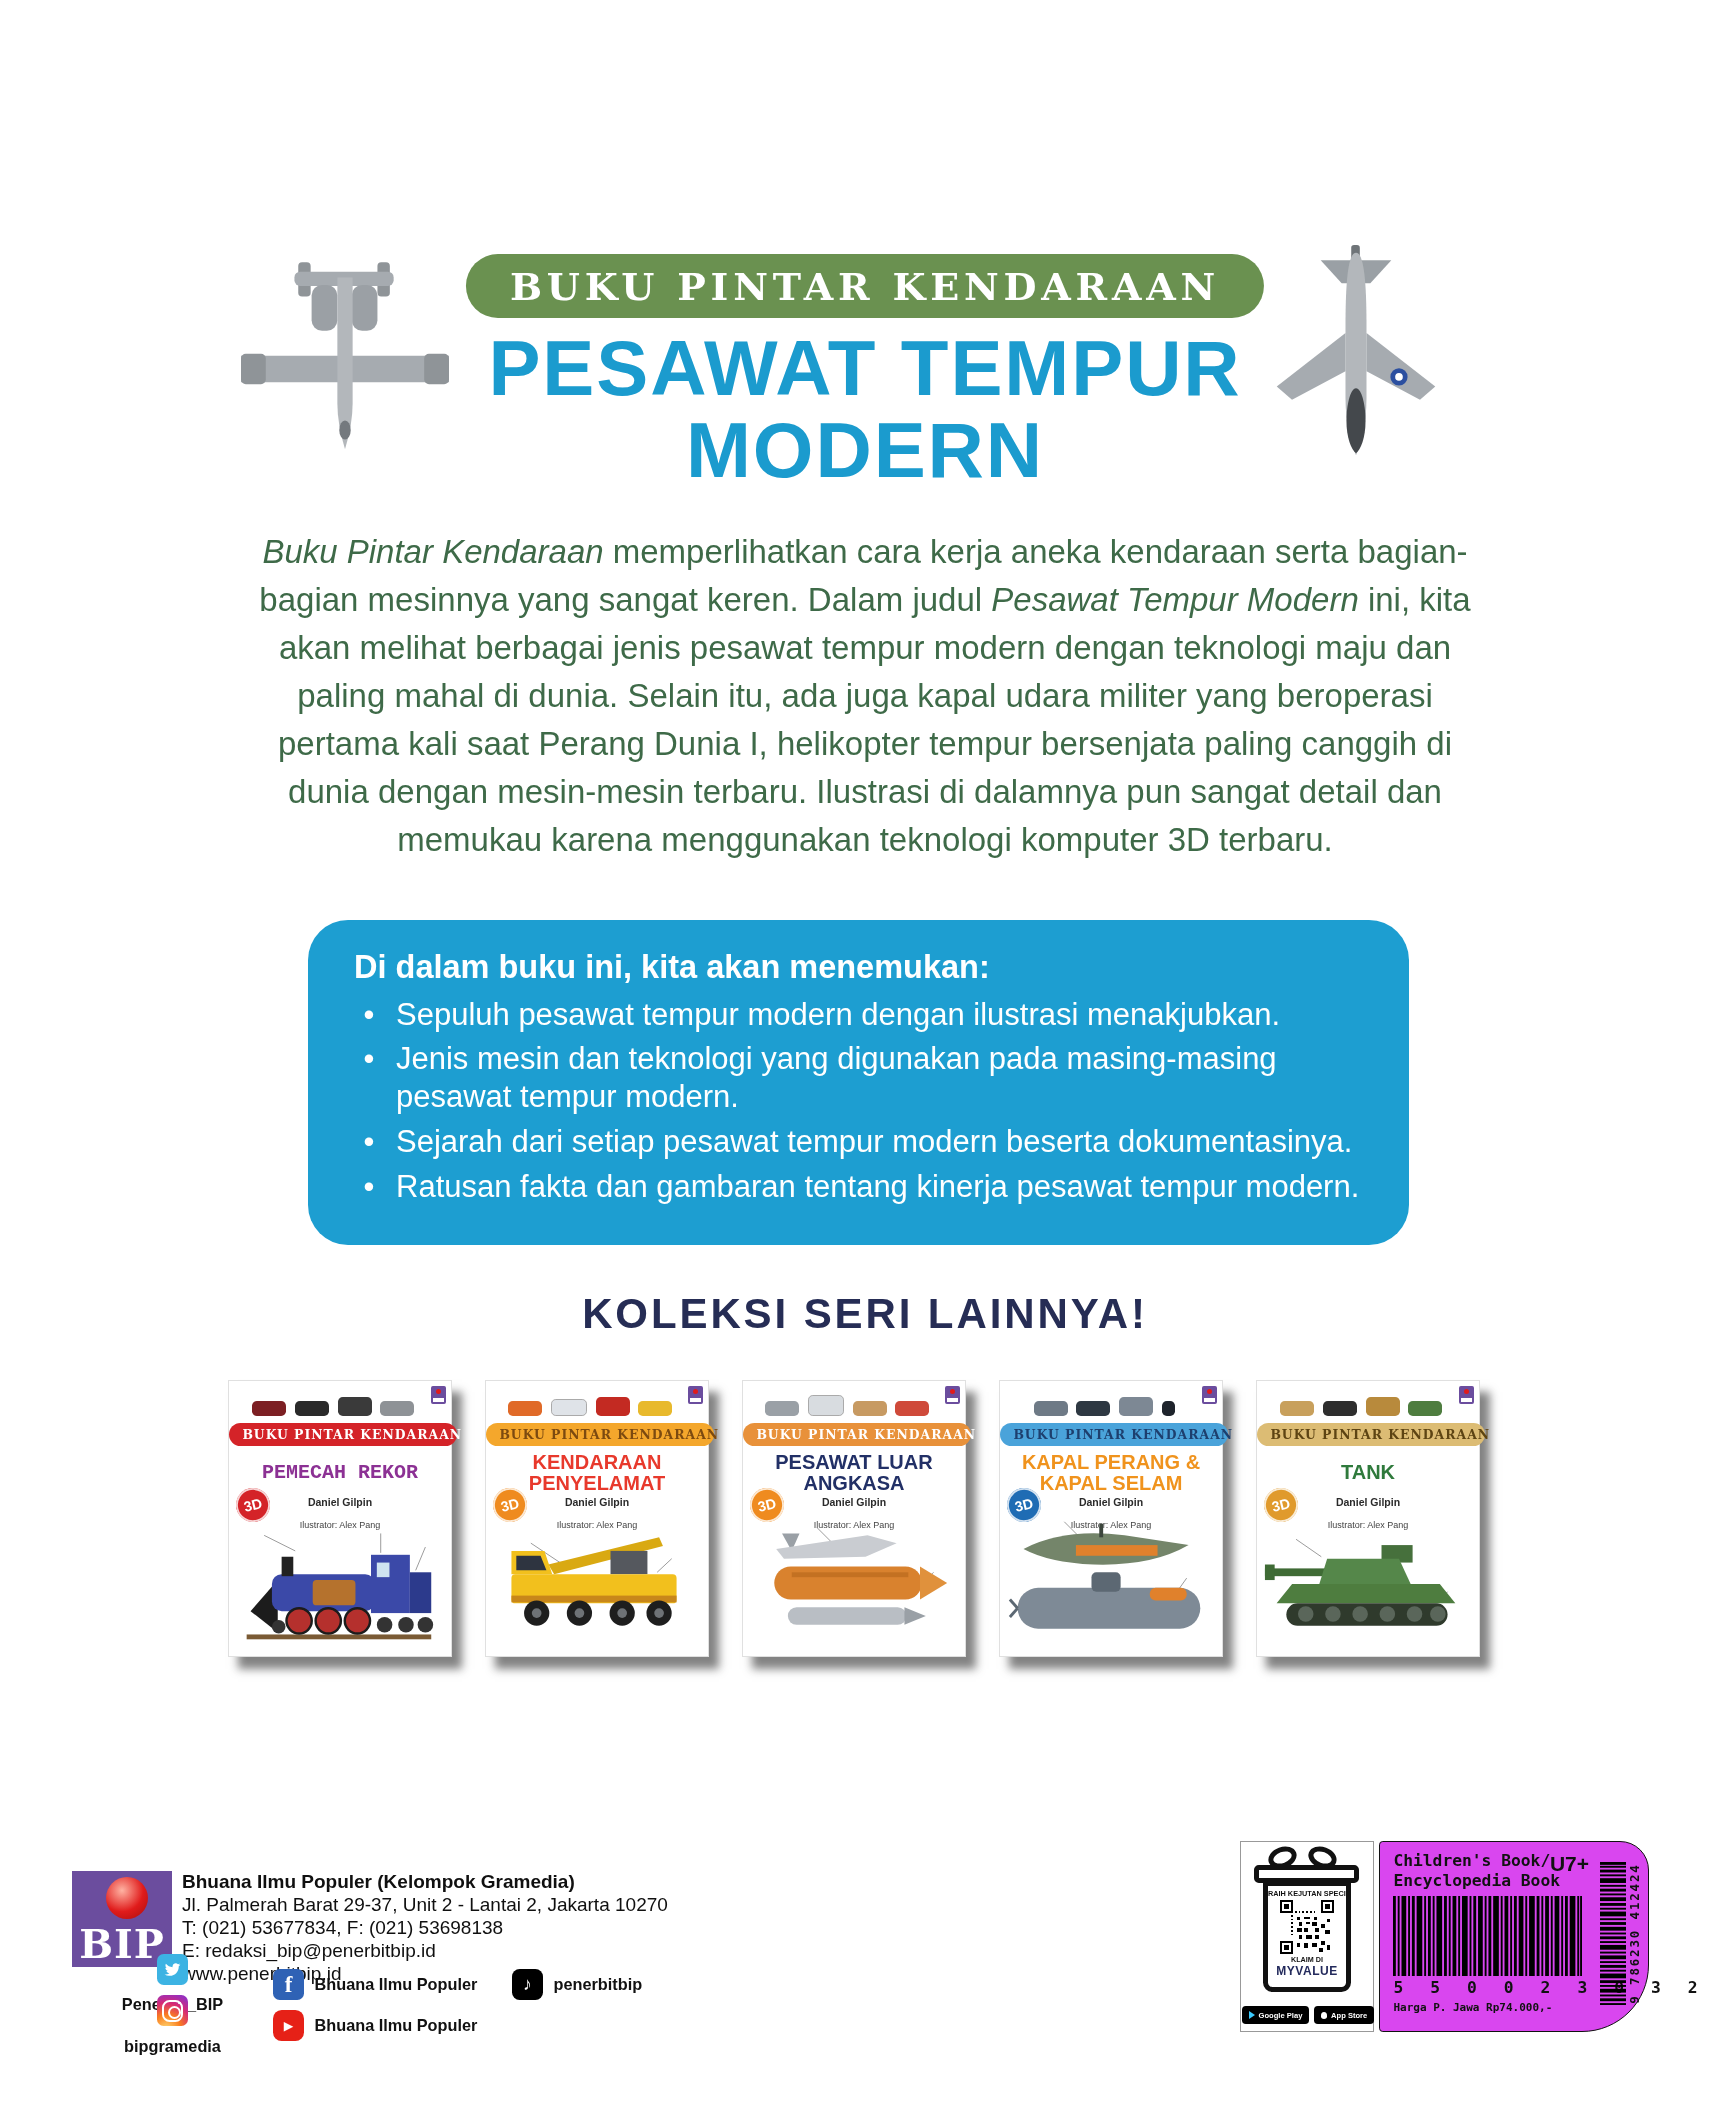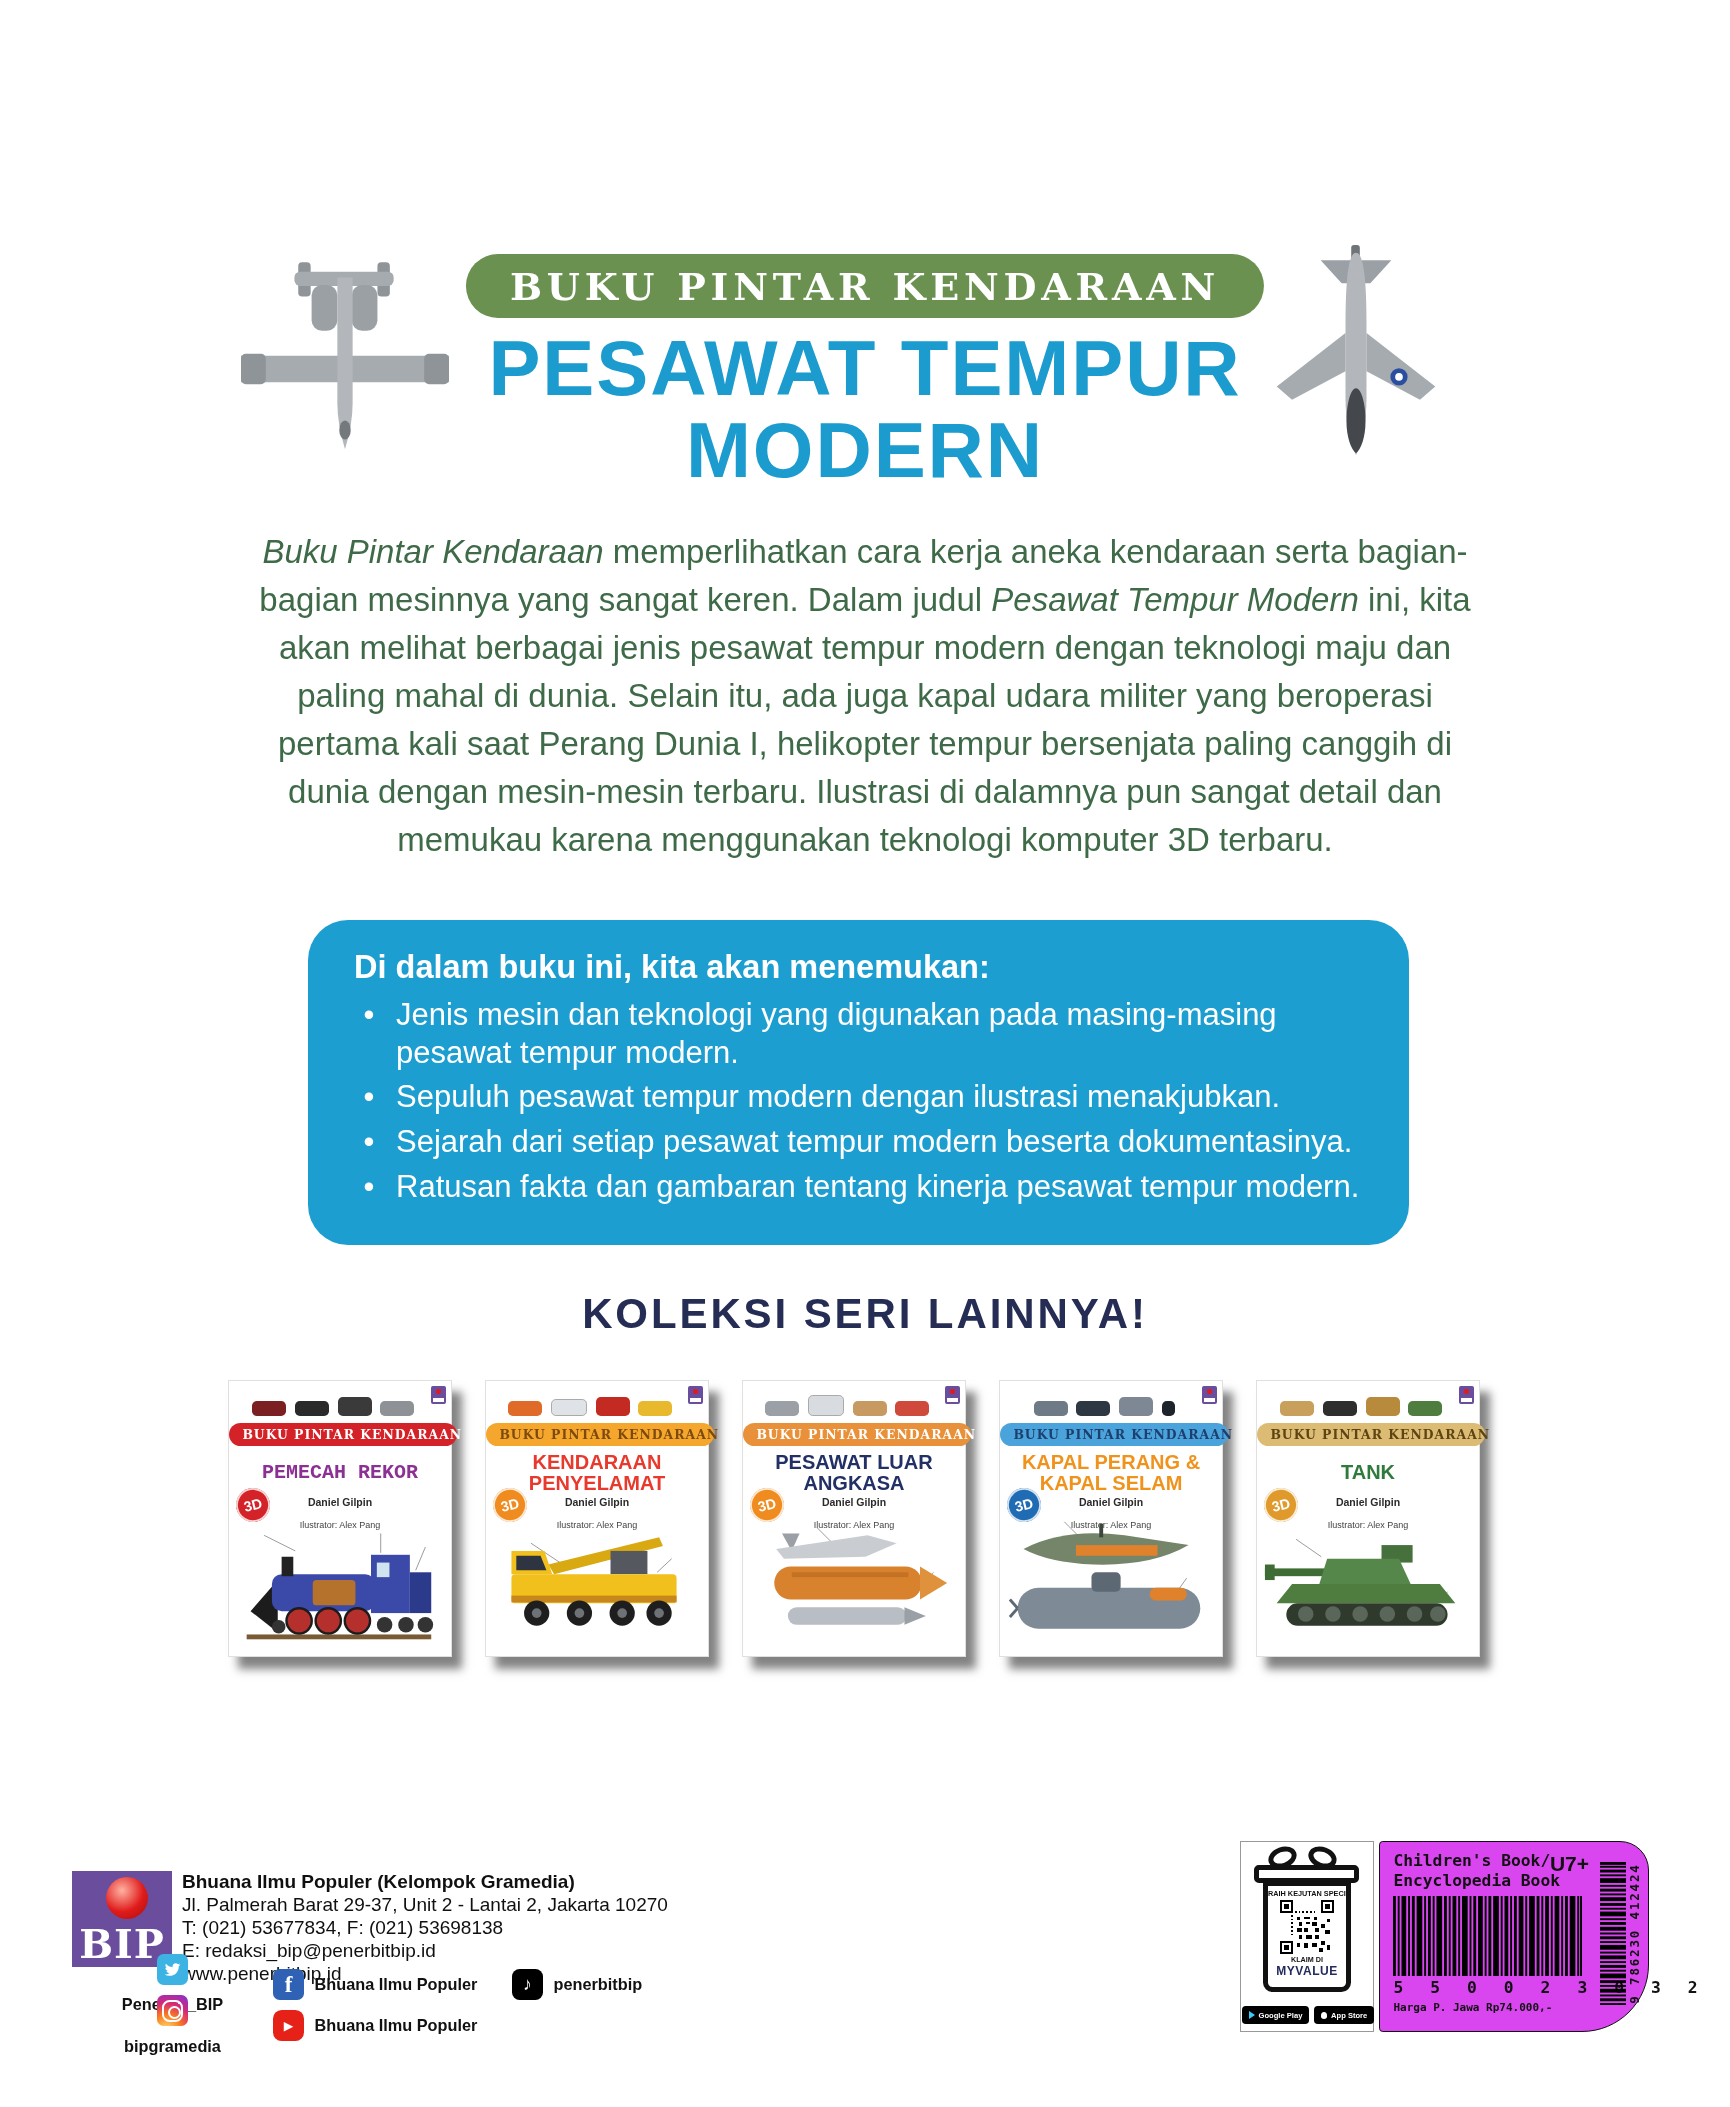--- a/index.html
+++ b/index.html
@@ -145,22 +145,22 @@
   <div class="main-title">
     <div>PESAWAT TEMPUR</div>
     <div>MODERN</div>
   </div>
 
   <div class="description"><span class="it">Buku Pintar Kendaraan</span><span> memperlihatkan cara kerja aneka kendaraan serta bagian-bagian mesinnya yang sangat keren. Dalam judul </span><span class="it">Pesawat Tempur Modern</span><span> ini, kita akan melihat berbagai jenis pesawat tempur modern dengan teknologi maju dan paling mahal di dunia. Selain itu, ada juga kapal udara militer yang beroperasi pertama kali saat Perang Dunia I, helikopter tempur bersenjata paling canggih di dunia dengan mesin-mesin terbaru. Ilustrasi di dalamnya pun sangat detail dan memukau karena menggunakan teknologi komputer 3D terbaru.</span></div>
 
   <div class="highlight">
     <h3>Di dalam buku ini, kita akan menemukan:</h3>
     <ul>
+      <li>Sepuluh pesawat tempur modern dengan ilustrasi menakjubkan.</li>
       <li>Jenis mesin dan teknologi yang digunakan pada masing-masing pesawat tempur modern.</li>
-      <li>Sepuluh pesawat tempur modern dengan ilustrasi menakjubkan.</li>
       <li>Sejarah dari setiap pesawat tempur modern beserta dokumentasinya.</li>
       <li>Ratusan fakta dan gambaran tentang kinerja pesawat tempur modern.</li>
     </ul>
   </div>
 
   <div class="collection-heading">KOLEKSI SERI LAINNYA!</div>
 
   <div class="books">
 
     <div class="book b1">

